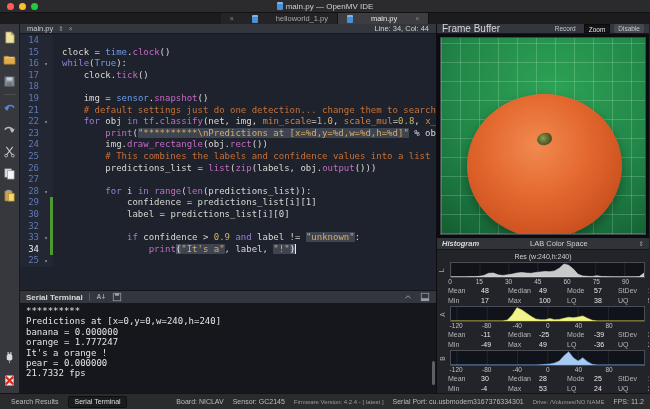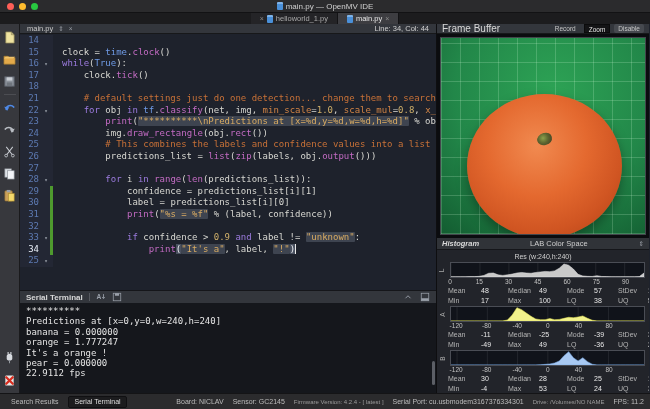--- a/index.html
+++ b/index.html
@@ -10,21 +10,21 @@
   
   .titlebar{height:13px;background:#2b2b2d;flex:none;position:relative;display:flex;align-items:center;justify-content:center;border-bottom:1px solid #121214;}
   .lights{position:absolute;left:7px;top:3px;display:flex;gap:5px;}
   .light{width:7px;height:7px;border-radius:50%;}
   .light.r{background:#ff5f57;} .light.y{background:#febc2e;} .light.g{background:#28c840;}
   .win-title{font-size:8px;color:#cfcfcf;display:flex;align-items:center;gap:3px;}
   .doc-ico{display:inline-block;width:6px;height:8px;background:#4a90d9;border-radius:1px;border-top:2px solid #7fb3e8;}
 
   
   .tabbar{height:11px;background:#1c1c1e;flex:none;display:flex;justify-content:center;align-items:stretch;}
-  .dtab{display:flex;align-items:center;gap:3px;padding:0 9px;font-size:7.5px;color:#a8a8a8;background:#242427;border-right:1px solid #131315;}
+  .dtab{display:flex;align-items:center;gap:18px;padding:0 9px;font-size:7.5px;color:#a8a8a8;background:#242427;border-right:1px solid #131315;}
   .dtab.active{background:#3d3d41;color:#e6e6e6;}
   .dtab .x{color:#8b8b8b;font-size:7px;line-height:7px;}
 
   .main{flex:1;display:flex;min-height:0;}
 
   
   .toolbar{width:20px;flex:none;background:#37383d;border-right:1px solid #1a1a1c;display:flex;flex-direction:column;align-items:center;padding:7px 0 6px 0;gap:9px;}
   .tool{width:13px;height:13px;flex:none;}
   .tool svg{width:13px;height:13px;display:block;}
   .tb-sep{width:12px;height:1px;background:#4c4d52;flex:none;margin:-3px 0;}
@@ -216,31 +216,31 @@
         <span class="mini">⇕</span>
         <span class="mini">×</span>
         <span class="ed-pos">Line: 34, Col: 44</span>
       </div>
       <div class="code">
           <div class="cl"><span class="ln">14</span><span class="fold"></span><span class="bar"></span><span class="src"></span></div>
           <div class="cl"><span class="ln">15</span><span class="fold"></span><span class="bar"></span><span class="src"><span class="tk-pln">clock </span><span class="tk-op">= </span><span class="tk-mod">time</span><span class="tk-pln">.</span><span class="tk-fn">clock</span><span class="tk-pln">()</span></span></div>
           <div class="cl"><span class="ln">16</span><span class="fold">▾</span><span class="bar"></span><span class="src"><span class="tk-kw">while</span><span class="tk-pln">(</span><span class="tk-mod">True</span><span class="tk-pln">):</span></span></div>
           <div class="cl"><span class="ln">17</span><span class="fold"></span><span class="bar"></span><span class="src"><span class="tk-pln">    clock.</span><span class="tk-fn">tick</span><span class="tk-pln">()</span></span></div>
           <div class="cl"><span class="ln">18</span><span class="fold"></span><span class="bar"></span><span class="src"></span></div>
+          <div class="cl"><span class="ln">19</span><span class="fold"></span><span class="bar"></span><span class="src"><span class="tk-pln">    img </span><span class="tk-op">= </span><span class="tk-mod">sensor</span><span class="tk-pln">.</span><span class="tk-fn">snapshot</span><span class="tk-pln">()</span></span></div>
           <div class="cl"><span class="ln">21</span><span class="fold"></span><span class="bar"></span><span class="src"><span class="tk-cmt">    # default settings just do one detection... change them to search the</span></span></div>
           <div class="cl"><span class="ln">22</span><span class="fold">▾</span><span class="bar"></span><span class="src"><span class="tk-pln">    </span><span class="tk-kw">for</span><span class="tk-pln"> obj </span><span class="tk-kw">in</span><span class="tk-pln"> </span><span class="tk-mod">tf</span><span class="tk-pln">.</span><span class="tk-fn">classify</span><span class="tk-pln">(net, img, </span><span class="tk-param">min_scale</span><span class="tk-op">=</span><span class="tk-num">1.0</span><span class="tk-pln">, </span><span class="tk-param">scale_mul</span><span class="tk-op">=</span><span class="tk-num">0.8</span><span class="tk-pln">, </span><span class="tk-param">x_over</span></span></div>
           <div class="cl"><span class="ln">23</span><span class="fold"></span><span class="bar"></span><span class="src"><span class="tk-pln">        </span><span class="tk-fn">print</span><span class="tk-pln">(</span><span class="tk-strh">"**********\nPredictions at [x=%d,y=%d,w=%d,h=%d]"</span><span class="tk-pln"> % obj.re</span></span></div>
           <div class="cl"><span class="ln">24</span><span class="fold"></span><span class="bar"></span><span class="src"><span class="tk-pln">        img.</span><span class="tk-fn">draw_rectangle</span><span class="tk-pln">(obj.</span><span class="tk-fn">rect</span><span class="tk-pln">())</span></span></div>
           <div class="cl"><span class="ln">25</span><span class="fold"></span><span class="bar"></span><span class="src"><span class="tk-cmt">        # This combines the labels and confidence values into a list of t</span></span></div>
           <div class="cl"><span class="ln">26</span><span class="fold"></span><span class="bar"></span><span class="src"><span class="tk-pln">        predictions_list </span><span class="tk-op">= </span><span class="tk-fn">list</span><span class="tk-pln">(</span><span class="tk-fn">zip</span><span class="tk-pln">(labels, obj.</span><span class="tk-fn">output</span><span class="tk-pln">()))</span></span></div>
           <div class="cl"><span class="ln">27</span><span class="fold"></span><span class="bar"></span><span class="src"></span></div>
           <div class="cl"><span class="ln">28</span><span class="fold">▾</span><span class="bar"></span><span class="src"><span class="tk-pln">        </span><span class="tk-kw">for</span><span class="tk-pln"> i </span><span class="tk-kw">in</span><span class="tk-pln"> </span><span class="tk-fn">range</span><span class="tk-pln">(</span><span class="tk-fn">len</span><span class="tk-pln">(predictions_list)):</span></span></div>
           <div class="cl"><span class="ln">29</span><span class="fold"></span><span class="bar chg"></span><span class="src"><span class="tk-pln">            confidence </span><span class="tk-op">= </span><span class="tk-pln">predictions_list[i][1]</span></span></div>
           <div class="cl"><span class="ln">30</span><span class="fold"></span><span class="bar chg"></span><span class="src"><span class="tk-pln">            label </span><span class="tk-op">= </span><span class="tk-pln">predictions_list[i][0]</span></span></div>
-          <div class="cl"><span class="ln">31</span><span class="fold"></span><span class="bar chg"></span><span class="src"><span class="tk-pln">            </span><span class="tk-fn">print</span><span class="tk-pln">(</span><span class="tk-strh">"%s = %f"</span><span class="tk-pln"> % (label, confidence))</span></span></div>
           <div class="cl"><span class="ln">32</span><span class="fold"></span><span class="bar chg"></span><span class="src"></span></div>
           <div class="cl"><span class="ln">33</span><span class="fold">▾</span><span class="bar chg"></span><span class="src"><span class="tk-pln">            </span><span class="tk-kw">if</span><span class="tk-pln"> confidence &gt; </span><span class="tk-num">0.9</span><span class="tk-pln"> </span><span class="tk-kw">and</span><span class="tk-pln"> label != </span><span class="tk-strh">"unknown"</span><span class="tk-pln">:</span></span></div>
           <div class="cl"><span class="ln cur">34</span><span class="fold"></span><span class="bar chg"></span><span class="src"><span class="tk-pln">                </span><span class="tk-fn">print</span><span class="tk-brk">(</span><span class="tk-strh">"It's a"</span><span class="tk-pln">, label, </span><span class="tk-strh">"!"</span><span class="tk-brk">)</span><span class="cursor"></span></span></div>
           <div class="cl"><span class="ln">25</span><span class="fold">▾</span><span class="bar"></span><span class="src"></span></div>
         </div>
       <div class="term-header">
         <span>Serial Terminal</span>
         <span class="th-sep"></span>
         <span class="th-ico">
           <svg viewBox="0 0 12 12">
@@ -269,21 +269,21 @@
         </span>
       </div>
       <div class="terminal">
         <span class="term-scroll"></span>
       <div>**********</div>
           <div>Predictions at [x=0,y=0,w=240,h=240]</div>
           <div>banana = 0.000000</div>
           <div>orange = 1.777247</div>
           <div>It's a orange !</div>
           <div>pear = 0.000000</div>
-          <div>22.9112 fps</div>
+          <div>21.7332 fps</div>
         </div>
     </div>
 
     <div class="right">
       <div class="fb-header">
         <span class="fb-title">Frame Buffer</span>
         <span class="fb-btn">Record</span>
         <span class="fb-btn pressed">Zoom</span>
         <span class="fb-btn raised">Disable</span>
       </div>

